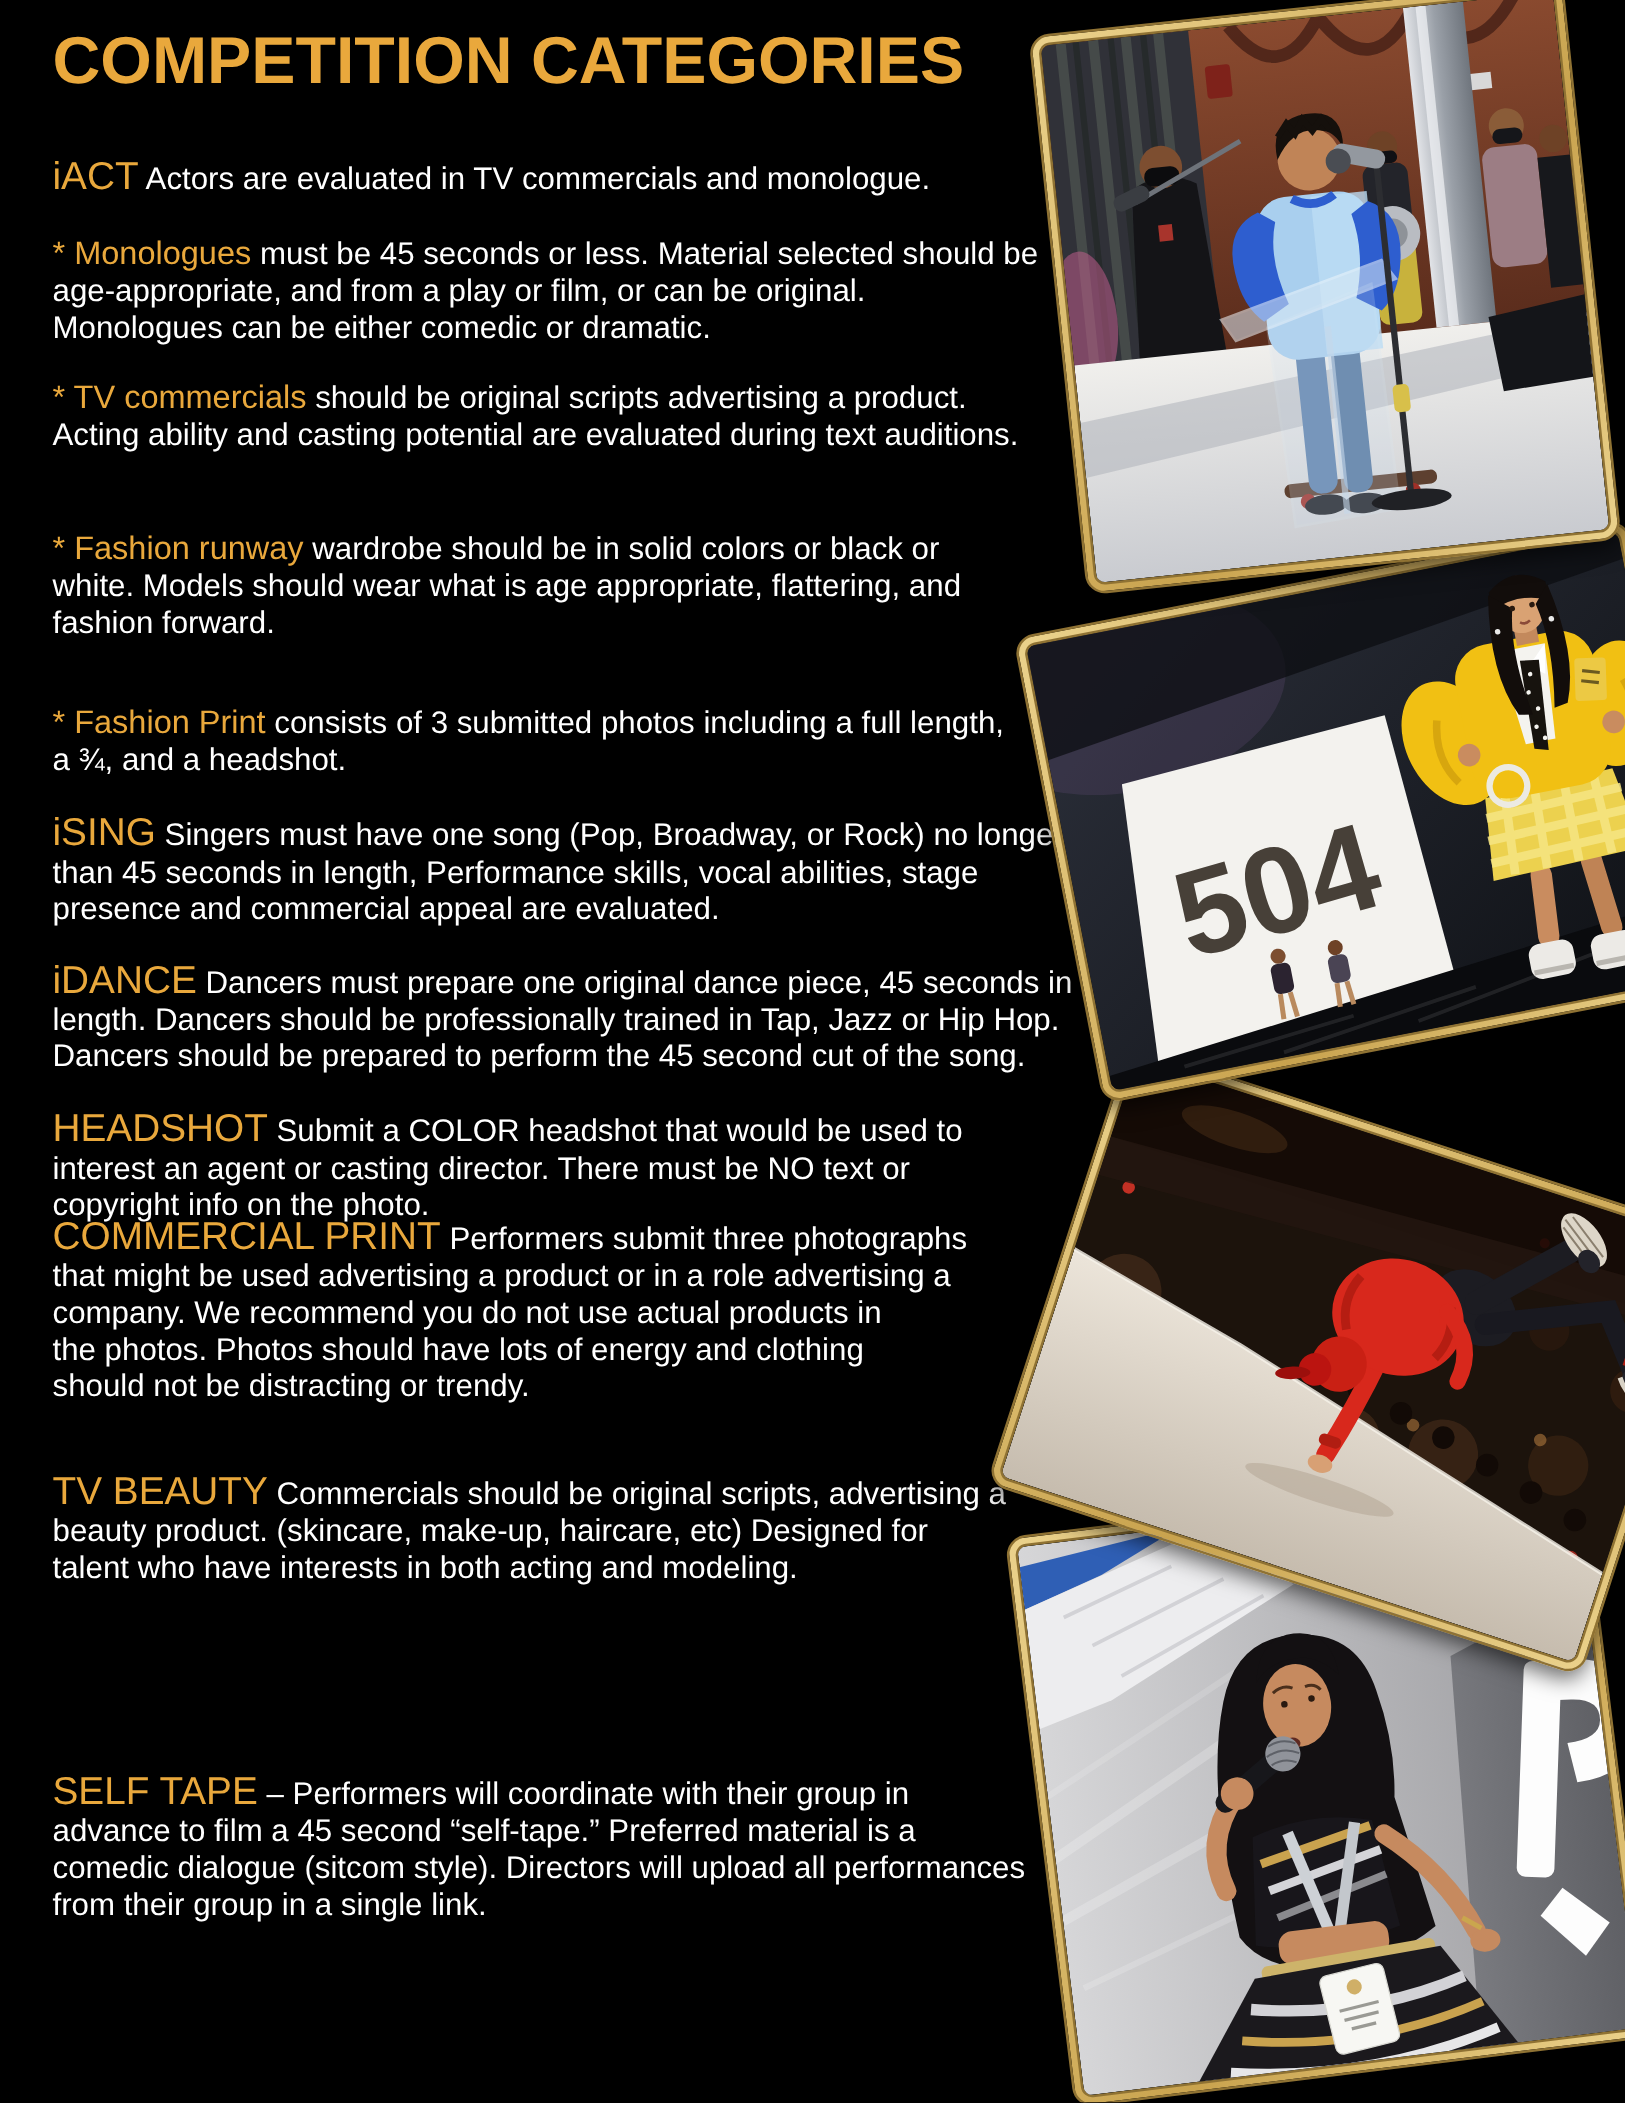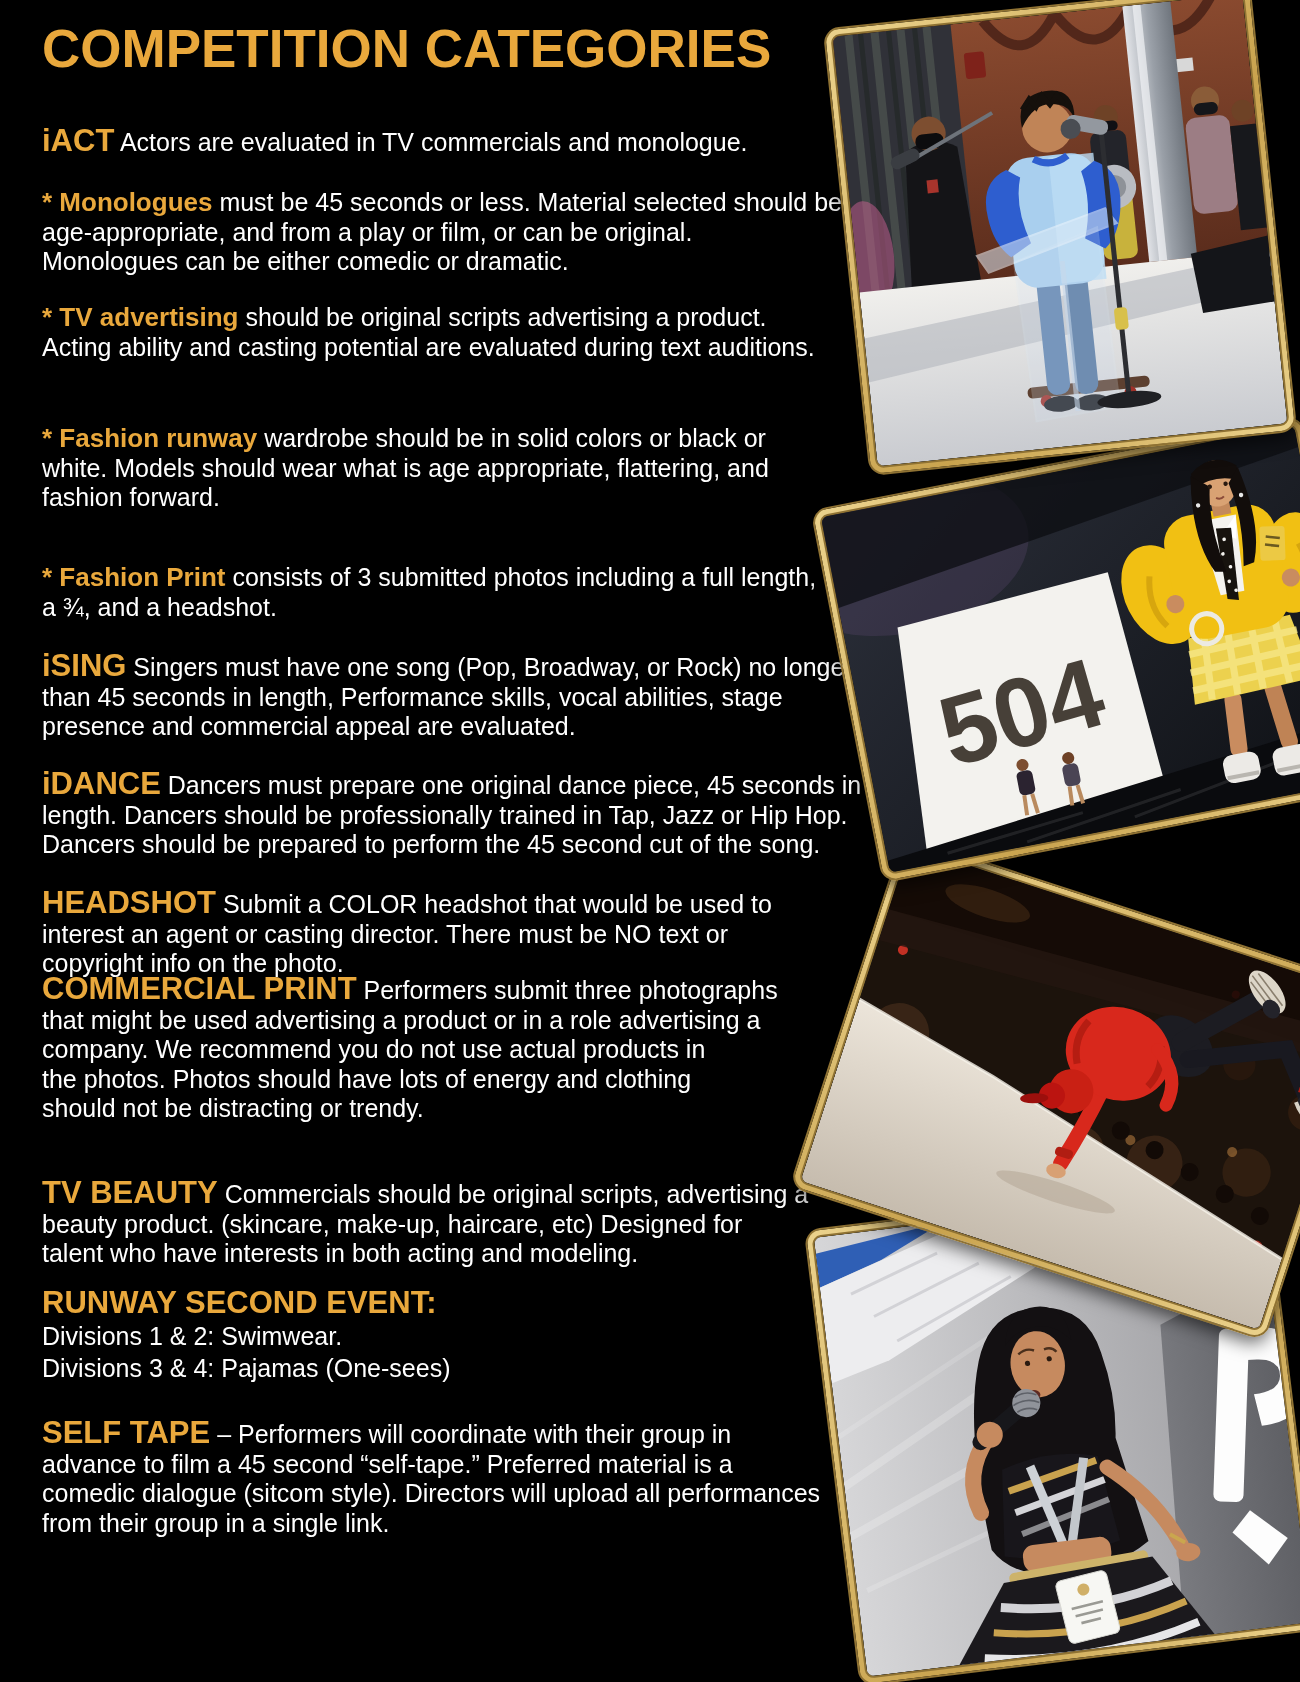--- a/index.html
+++ b/index.html
@@ -16,21 +16,21 @@
   .page-title{
     position:absolute; left:42px; top:18px; margin:0;
     font-size:53px; font-weight:bold; color:var(--gold); letter-spacing:0;
     z-index:1; white-space:nowrap;
   }
   .sec{
     position:absolute; left:42px; width:845px; margin:0; z-index:1;
     white-space:pre-line; color:var(--text);
     font-size:25px; line-height:29.5px;
   }
-  .lead{font-weight:bold; color:var(--gold);}
+  .lead{font-weight:normal; color:var(--gold);}
   .lead.big{font-size:31px; line-height:29.5px;}
   .lead.star{font-size:26px;}
   #s0{top:126px}  #s1{top:188px}  #s2{top:303px}  #s3{top:390px}
   #s4{top:424px}  #s5{top:563px}  #s6{top:651px}  #s7{top:769px}
   #s8{top:888px}  #s9{top:974px} #s10{top:1178px} #s11{top:1288px}
   #s12{top:1418px}
   #s11{line-height:32px;}
 
   .frame{
     position:absolute; box-sizing:border-box;
@@ -52,21 +52,21 @@
 <body>
 
 <div class="page">
 
   <h1 class="page-title">COMPETITION CATEGORIES</h1>
 
   <p class="sec" id="s0"><span class="lead big">iACT</span><span> Actors are evaluated in TV commercials and monologue.</span></p>
   <p class="sec" id="s1"><span class="lead star">* Monologues</span><span> must be 45 seconds or less. Material selected should be
 age-appropriate, and from a play or film, or can be original.
 Monologues can be either comedic or dramatic.</span></p>
-  <p class="sec" id="s2"><span class="lead star">* TV advertising</span><span> should be original scripts advertising a product.
+  <p class="sec" id="s2"><span class="lead star">* TV commercials</span><span> should be original scripts advertising a product.
 Acting ability and casting potential are evaluated during text auditions.</span></p>
   <p class="sec" id="s4"><span class="lead star">* Fashion runway</span><span> wardrobe should be in solid colors or black or
 white. Models should wear what is age appropriate, flattering, and
 fashion forward.</span></p>
   <p class="sec" id="s5"><span class="lead star">* Fashion Print</span><span> consists of 3 submitted photos including a full length,
 a ¾, and a headshot.</span></p>
   <p class="sec" id="s6"><span class="lead big">iSING</span><span> Singers must have one song (Pop, Broadway, or Rock) no longer
 than 45 seconds in length, Performance skills, vocal abilities, stage
 presence and commercial appeal are evaluated.</span></p>
   <p class="sec" id="s7"><span class="lead big">iDANCE</span><span> Dancers must prepare one original dance piece, 45 seconds in
@@ -76,23 +76,20 @@
 interest an agent or casting director. There must be NO text or
 copyright info on the photo.</span></p>
   <p class="sec" id="s9"><span class="lead big">COMMERCIAL PRINT</span><span> Performers submit three photographs
 that might be used advertising a product or in a role advertising a
 company. We recommend you do not use actual products in
 the photos. Photos should have lots of energy and clothing
 should not be distracting or trendy.</span></p>
   <p class="sec" id="s10"><span class="lead big">TV BEAUTY</span><span> Commercials should be original scripts, advertising a
 beauty product. (skincare, make-up, haircare, etc) Designed for
 talent who have interests in both acting and modeling.</span></p>
-  <p class="sec" id="s11"><span class="lead big">RUNWAY SECOND EVENT:</span><span>
-Divisions 1 &amp; 2: Swimwear.
-Divisions 3 &amp; 4: Pajamas (One-sees)</span></p>
   <p class="sec" id="s12"><span class="lead big">SELF TAPE</span><span> – Performers will coordinate with their group in
 advance to film a 45 second “self-tape.”  Preferred material is a
 comedic dialogue (sitcom style). Directors will upload all performances
 from their group in a single link.</span></p>
 
   <div class="frame" id="photo1">
     <div class="frame-inner">
       <svg viewBox="0 0 410 430" preserveAspectRatio="none">
         <defs>
           <linearGradient id="g1wall" x1="0" y1="0" x2="0" y2="1">

